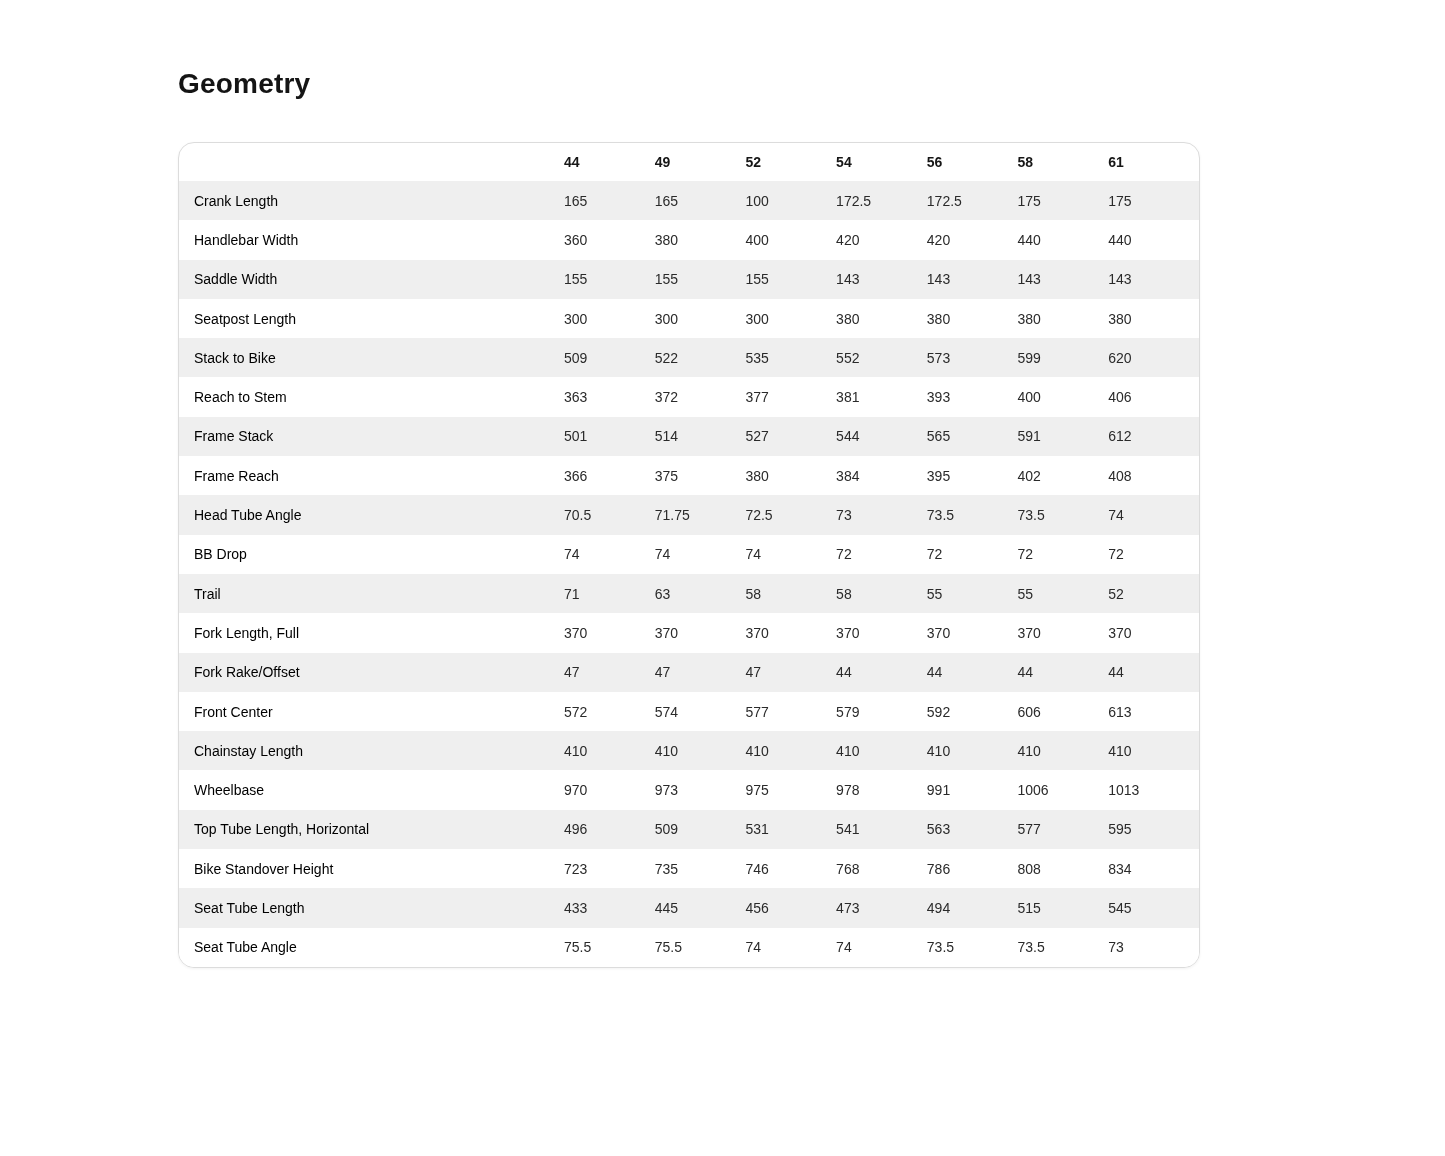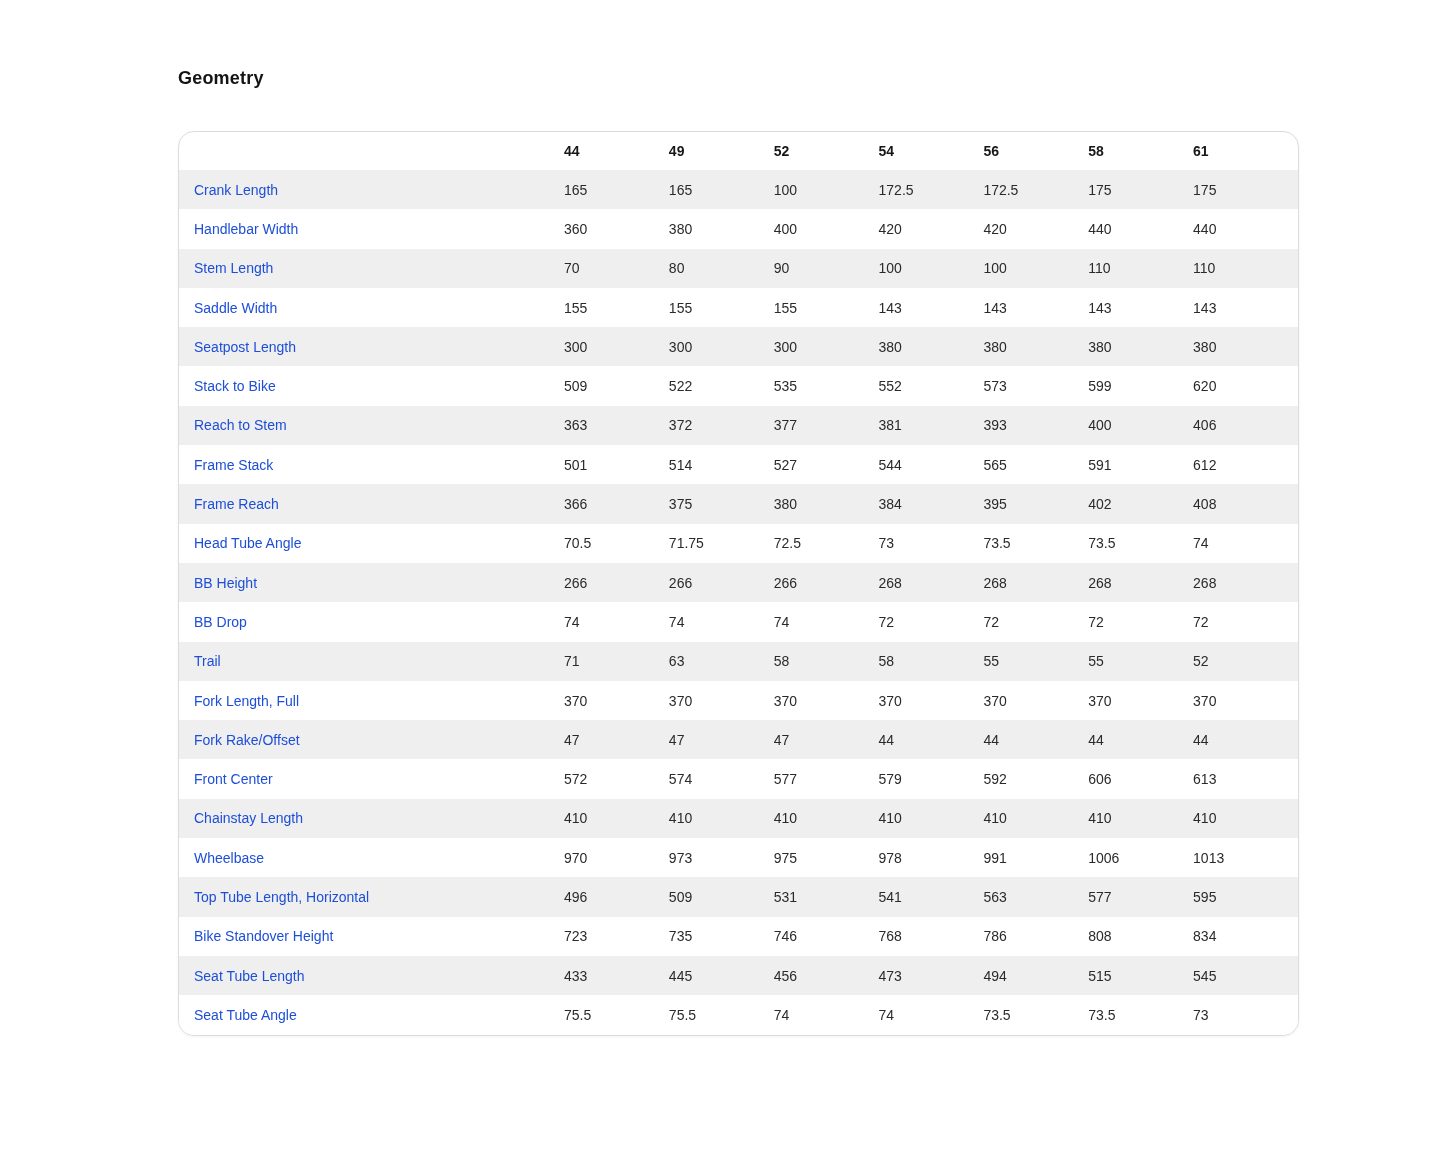--- a/index.html
+++ b/index.html
@@ -7,28 +7,28 @@
     width: 1445px;
     height: 1156px;
     background: #ffffff;
     font-family: "Liberation Sans", sans-serif;
     color: #1d1d1d;
   }
   .page {
     padding: 68px 150px 0 178px;
   }
   .page-title {
-    font-size: 18px;
+    font-size: 28px;
     font-weight: 700;
     color: #141414;
     letter-spacing: 0.2px;
     margin-bottom: 42px;
   }
   .table-card {
-    width: 1121px;
+    width: 1022px;
     border: 1px solid #dcdcdc;
     border-radius: 16px;
     overflow: hidden;
     background: #ffffff;
     box-shadow: 0 1px 3px rgba(0,0,0,0.05);
   }
   table {
     width: 100%;
     border-collapse: collapse;
     table-layout: fixed;
@@ -46,21 +46,21 @@
     font-weight: 700;
     color: #161616;
     height: 38px;
   }
   tbody td {
     height: 39.3px;
   }
   td.label-col, th.label-col {
     width: 385px;
     padding-left: 15px;
-    color: #1d4ed8;
+    color: #000000;
   }
   tbody tr:nth-child(odd) {
     background: #efefef;
   }
   tbody tr:nth-child(even) {
     background: #ffffff;
   }
 </style>
 </head>
 <body>
@@ -99,30 +99,20 @@
             <td class="label-col">Handlebar Width</td>
             <td>360</td>
             <td>380</td>
             <td>400</td>
             <td>420</td>
             <td>420</td>
             <td>440</td>
             <td>440</td>
           </tr>
           <tr>
-            <td class="label-col">Stem Length</td>
-            <td>70</td>
-            <td>80</td>
-            <td>90</td>
-            <td>100</td>
-            <td>100</td>
-            <td>110</td>
-            <td>110</td>
-          </tr>
-          <tr>
             <td class="label-col">Saddle Width</td>
             <td>155</td>
             <td>155</td>
             <td>155</td>
             <td>143</td>
             <td>143</td>
             <td>143</td>
             <td>143</td>
           </tr>
           <tr>
@@ -179,30 +169,20 @@
             <td class="label-col">Head Tube Angle</td>
             <td>70.5</td>
             <td>71.75</td>
             <td>72.5</td>
             <td>73</td>
             <td>73.5</td>
             <td>73.5</td>
             <td>74</td>
           </tr>
           <tr>
-            <td class="label-col">BB Height</td>
-            <td>266</td>
-            <td>266</td>
-            <td>266</td>
-            <td>268</td>
-            <td>268</td>
-            <td>268</td>
-            <td>268</td>
-          </tr>
-          <tr>
             <td class="label-col">BB Drop</td>
             <td>74</td>
             <td>74</td>
             <td>74</td>
             <td>72</td>
             <td>72</td>
             <td>72</td>
             <td>72</td>
           </tr>
           <tr>

